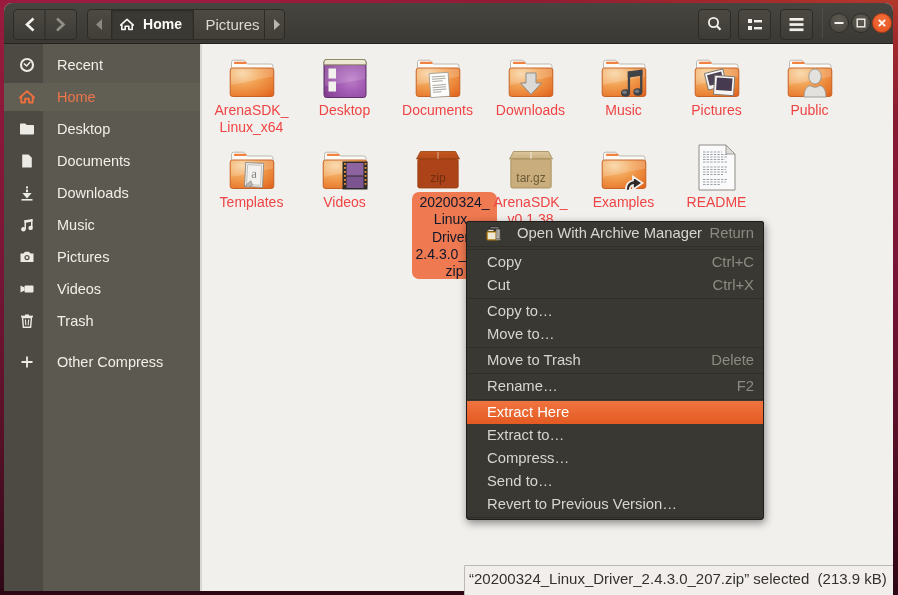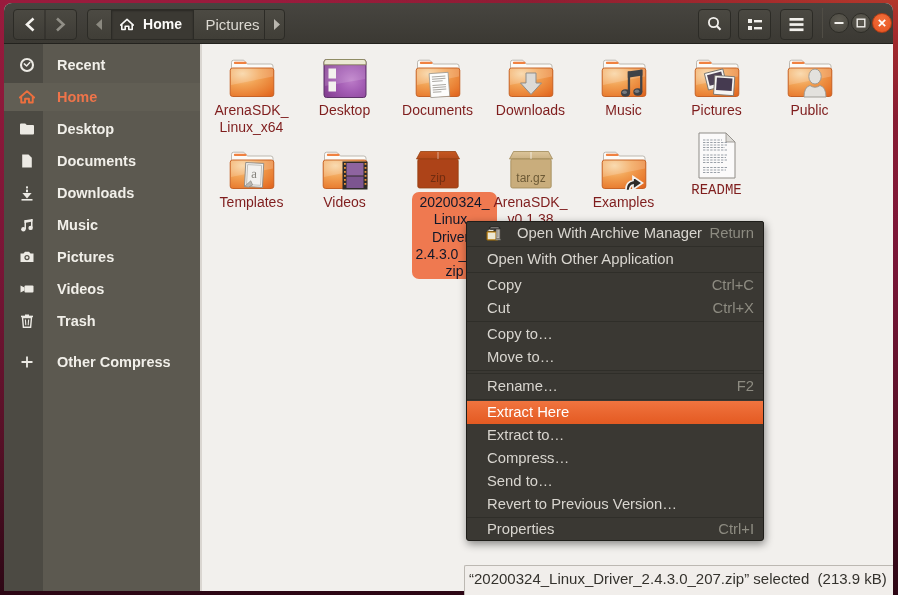--- a/index.html
+++ b/index.html
@@ -37,28 +37,28 @@
   #seg-pics  { left:106px; width:70px; }
   #seg-fwd   { left:176px; width:22px; border-left:1px solid #2c2b26;}
   .ctext { position:absolute; top:0; line-height:29px; width:100%; text-align:center; }
   
   .wc { position:absolute; top:13px; width:20px; height:20px; border-radius:50%; }
   
   #siderail { left:4px; top:44px; width:39px; height:547px; background:#4c4a43; }
   #sidebar  { left:43px; top:44px; width:157px; height:547px; background:#5c5950; }
   #sidesep  { left:200px; top:44px; width:2px; height:547px; background:#dad6d1; }
   .srow { position:absolute; left:4px; width:196px; height:28px; }
-  .srow .lbl { position:absolute; left:53px; top:0; line-height:28px; font-size:14.5px; color:#f1efe9;font-weight:bold; }
+  .srow .lbl { position:absolute; left:53px; top:0; line-height:28px; font-size:14.5px; color:#f1efe9; }
   .srow svg { position:absolute; left:15px; top:6px; }
   #row-home { background:#615e54; }
   #row-home .lbl { color:#ee744a; }
   
   #main { left:202px; top:44px; width:691px; height:547px; background:#f2f0ed; border-radius:0 0 4px 0; }
   .cell { position:absolute; width:90px; text-align:center; }
-  .cell .nm { font-size:14px; line-height:17px; color:#7f1d1d; margin-top:4px; }
+  .cell .nm { font-size:14px; line-height:17px; color:#ef4444; margin-top:4px; }
   .icon48 { display:block; margin:0 auto; }
   
   #zipsel { left:396px; top:192px; width:85px; height:87px; border-radius:7px;
     background:#ef7950; color:#0f172a; font-size:14px; line-height:17.3px;
     text-align:center; padding-top:2px; white-space:nowrap;margin-left:16px; }
   
   #menu { left:466px; top:221px; width:298px;
     background:#3a3833; border:1px solid #1f1e1a; border-radius:2px 2px 3px 3px;
     box-shadow:1px 3px 8px rgba(0,0,0,.45); padding:0; }
   .mi { position:relative; height:23px; line-height:23px; font-size:14.8px;
@@ -407,21 +407,21 @@
   <div style="height:39px"></div>
   <div class="nm">ArenaSDK_<br>v0.1.38</div>
 </div>
 <div class="cell abs" style="left:578.5px; top:151px;">
   <svg class="icon48" width="46" height="39" viewBox="0 0 46 39">
       <use href="#fold"></use>
     <path d="M25 39.5 Q24.5 31 32 29.5 L32 25.5 L41.5 32 L32 38.5 L32 34 Q29 34.5 28.5 39.5 Z" fill="#2e2a27" stroke="#f4f2ef" stroke-width="1.7"></path>
   </svg>
   <div class="nm">Examples</div>
 </div>
-<div class="cell abs" style="left:671.5px; top:132px;font-family:Liberation Mono, monospace;">
+<div class="cell abs" style="left:671.5px; top:144px;">
   <svg class="icon48" width="38" height="47" viewBox="0 0 38 47">
     <path d="M1 1 H28 L37 10 V46 H1 Z" fill="#fbfafa" stroke="#8f8c87" stroke-width="1"></path>
     <path d="M28 1 L28 10 L37 10 Z" fill="#dedcd8" stroke="#8f8c87" stroke-width="0.8"></path>
     <g stroke="#9aa0a8" stroke-width="1.1" stroke-dasharray="2.4 1.2">
       <line x1="5" y1="8" x2="24" y2="8"></line>
         <line x1="5" y1="10.5" x2="30" y2="10.5"></line>
         <line x1="5" y1="13" x2="30" y2="13"></line>
         <line x1="5" y1="15.5" x2="27" y2="15.5"></line>
         <line x1="5" y1="18" x2="30" y2="18"></line>
       <line x1="5" y1="23" x2="30" y2="23"></line>
@@ -444,33 +444,32 @@
       <rect x="1.8" y="7.6" width="7.6" height="6.6" fill="#ece8d4"></rect>
       <path d="M4.5 2 H12.8 Q13.9 2 13.9 3.2 V4.4 H4.5 Q3.4 4.4 3.4 3.2 Q3.4 2 4.5 2 Z" fill="#4a4947" stroke="#1c1b19" stroke-width="0.7"></path>
         <path d="M4.8 2.6 H12.5" stroke="#8f8d89" stroke-width="0.8" fill="none"></path>
       <rect x="10.2" y="4.4" width="3.6" height="9" fill="#d7d4cf" stroke="#716e68" stroke-width="0.7"></rect>
       <rect x="11.3" y="4.4" width="1.2" height="8" fill="#8b8880"></rect>
       <path d="M10.2 13.4 L13.8 13.4 L14.6 15 H9.4 Z" fill="#a5a29b" stroke="#716e68" stroke-width="0.6"></path>
     </svg>
     Open With Archive Manager<span class="acc">Return</span>
   </div>
   <div class="msep"></div>
-  <div class="mi">Open With Other Application</div>
   <div class="msep"></div>
   <div class="mi">Copy<span class="acc">Ctrl+C</span></div>
   <div class="mi">Cut<span class="acc">Ctrl+X</span></div>
   <div class="msep"></div>
   <div class="mi">Copy to…</div>
   <div class="mi">Move to…</div>
   <div class="msep"></div>
+  <div class="mi">Move to Trash<span class="acc">Delete</span></div>
   <div class="msep"></div>
   <div class="mi">Rename…<span class="acc">F2</span></div>
   <div class="msep"></div>
   <div class="mi" id="mi-eh">Extract Here</div>
   <div class="mi">Extract to…</div>
   <div class="mi">Compress…</div>
   <div class="mi">Send to…</div>
   <div class="mi">Revert to Previous Version…</div>
   <div class="msep"></div>
-  <div class="mi" style="height:21px; line-height:20px;">Properties<span class="acc">Ctrl+I</span></div>
 </div>
 
 <div id="status" class="abs">“20200324_Linux_Driver_2.4.3.0_207.zip” selected&nbsp;&nbsp;(213.9 kB)</div>
 
 </body></html>

